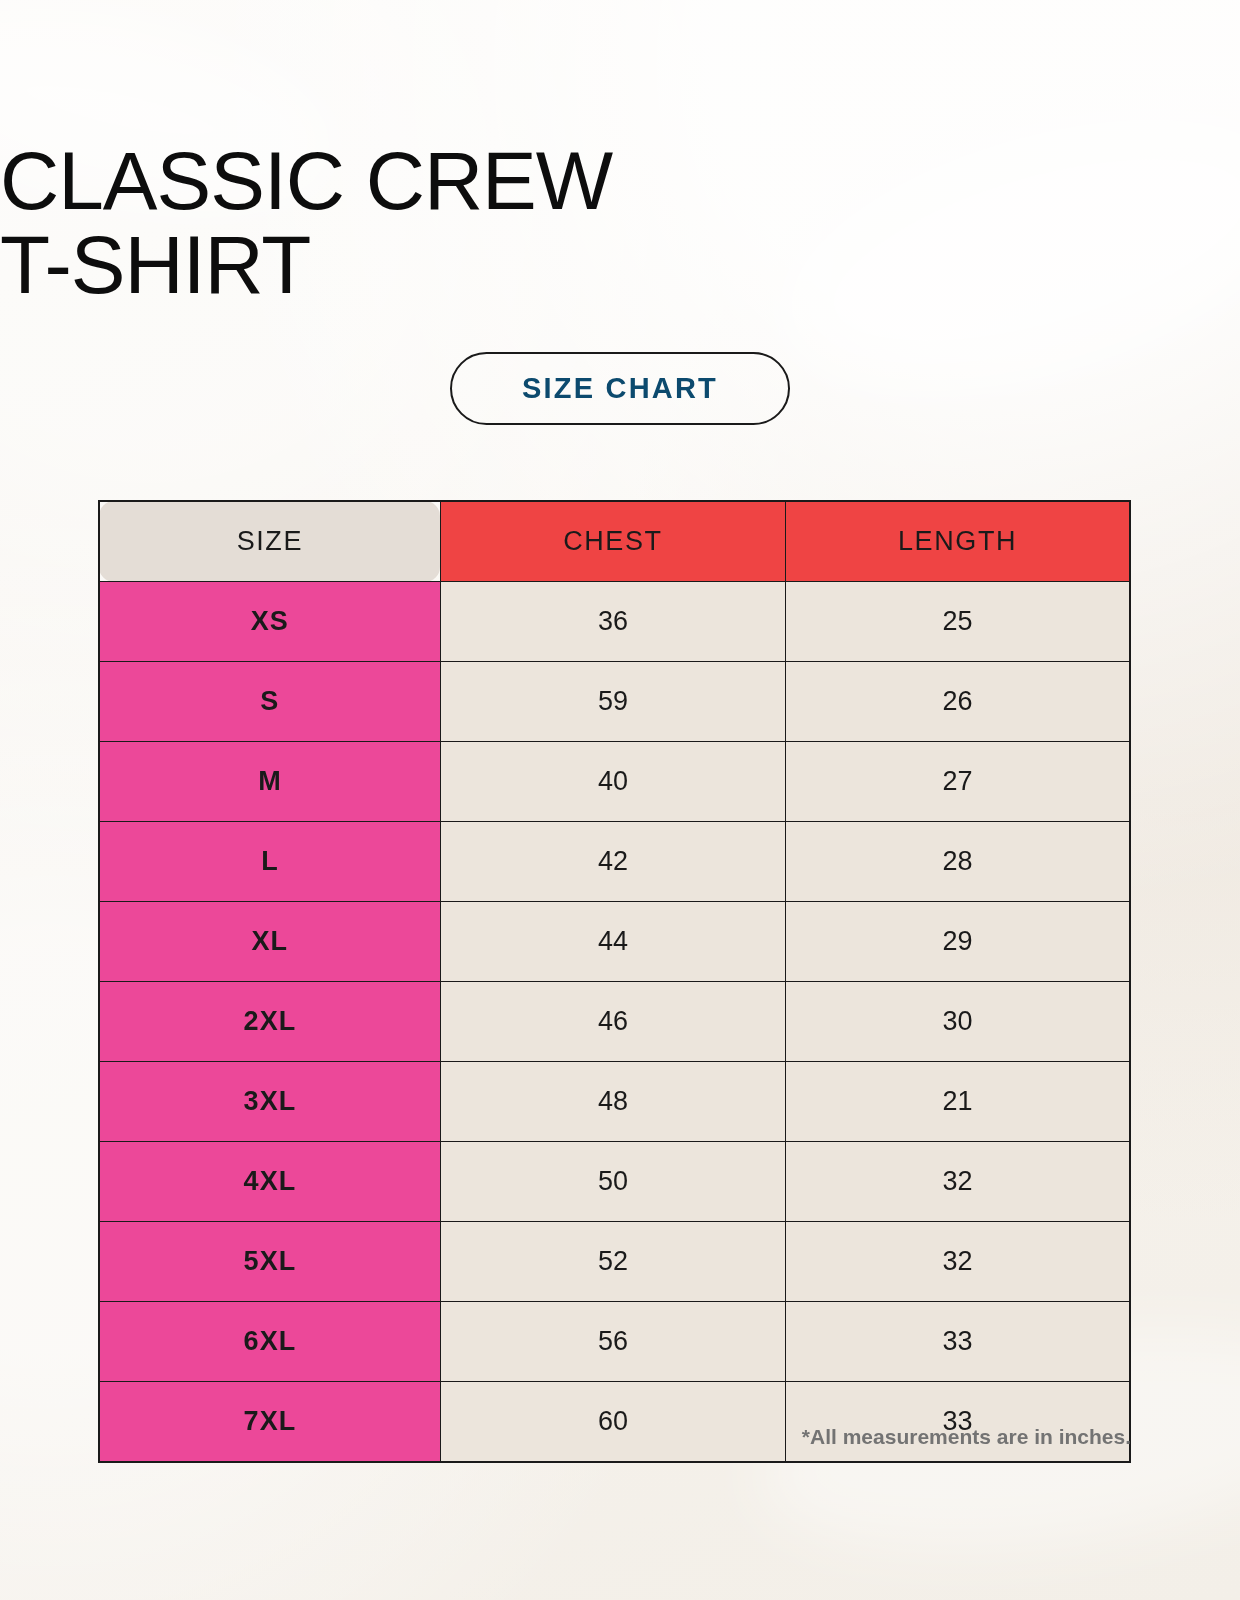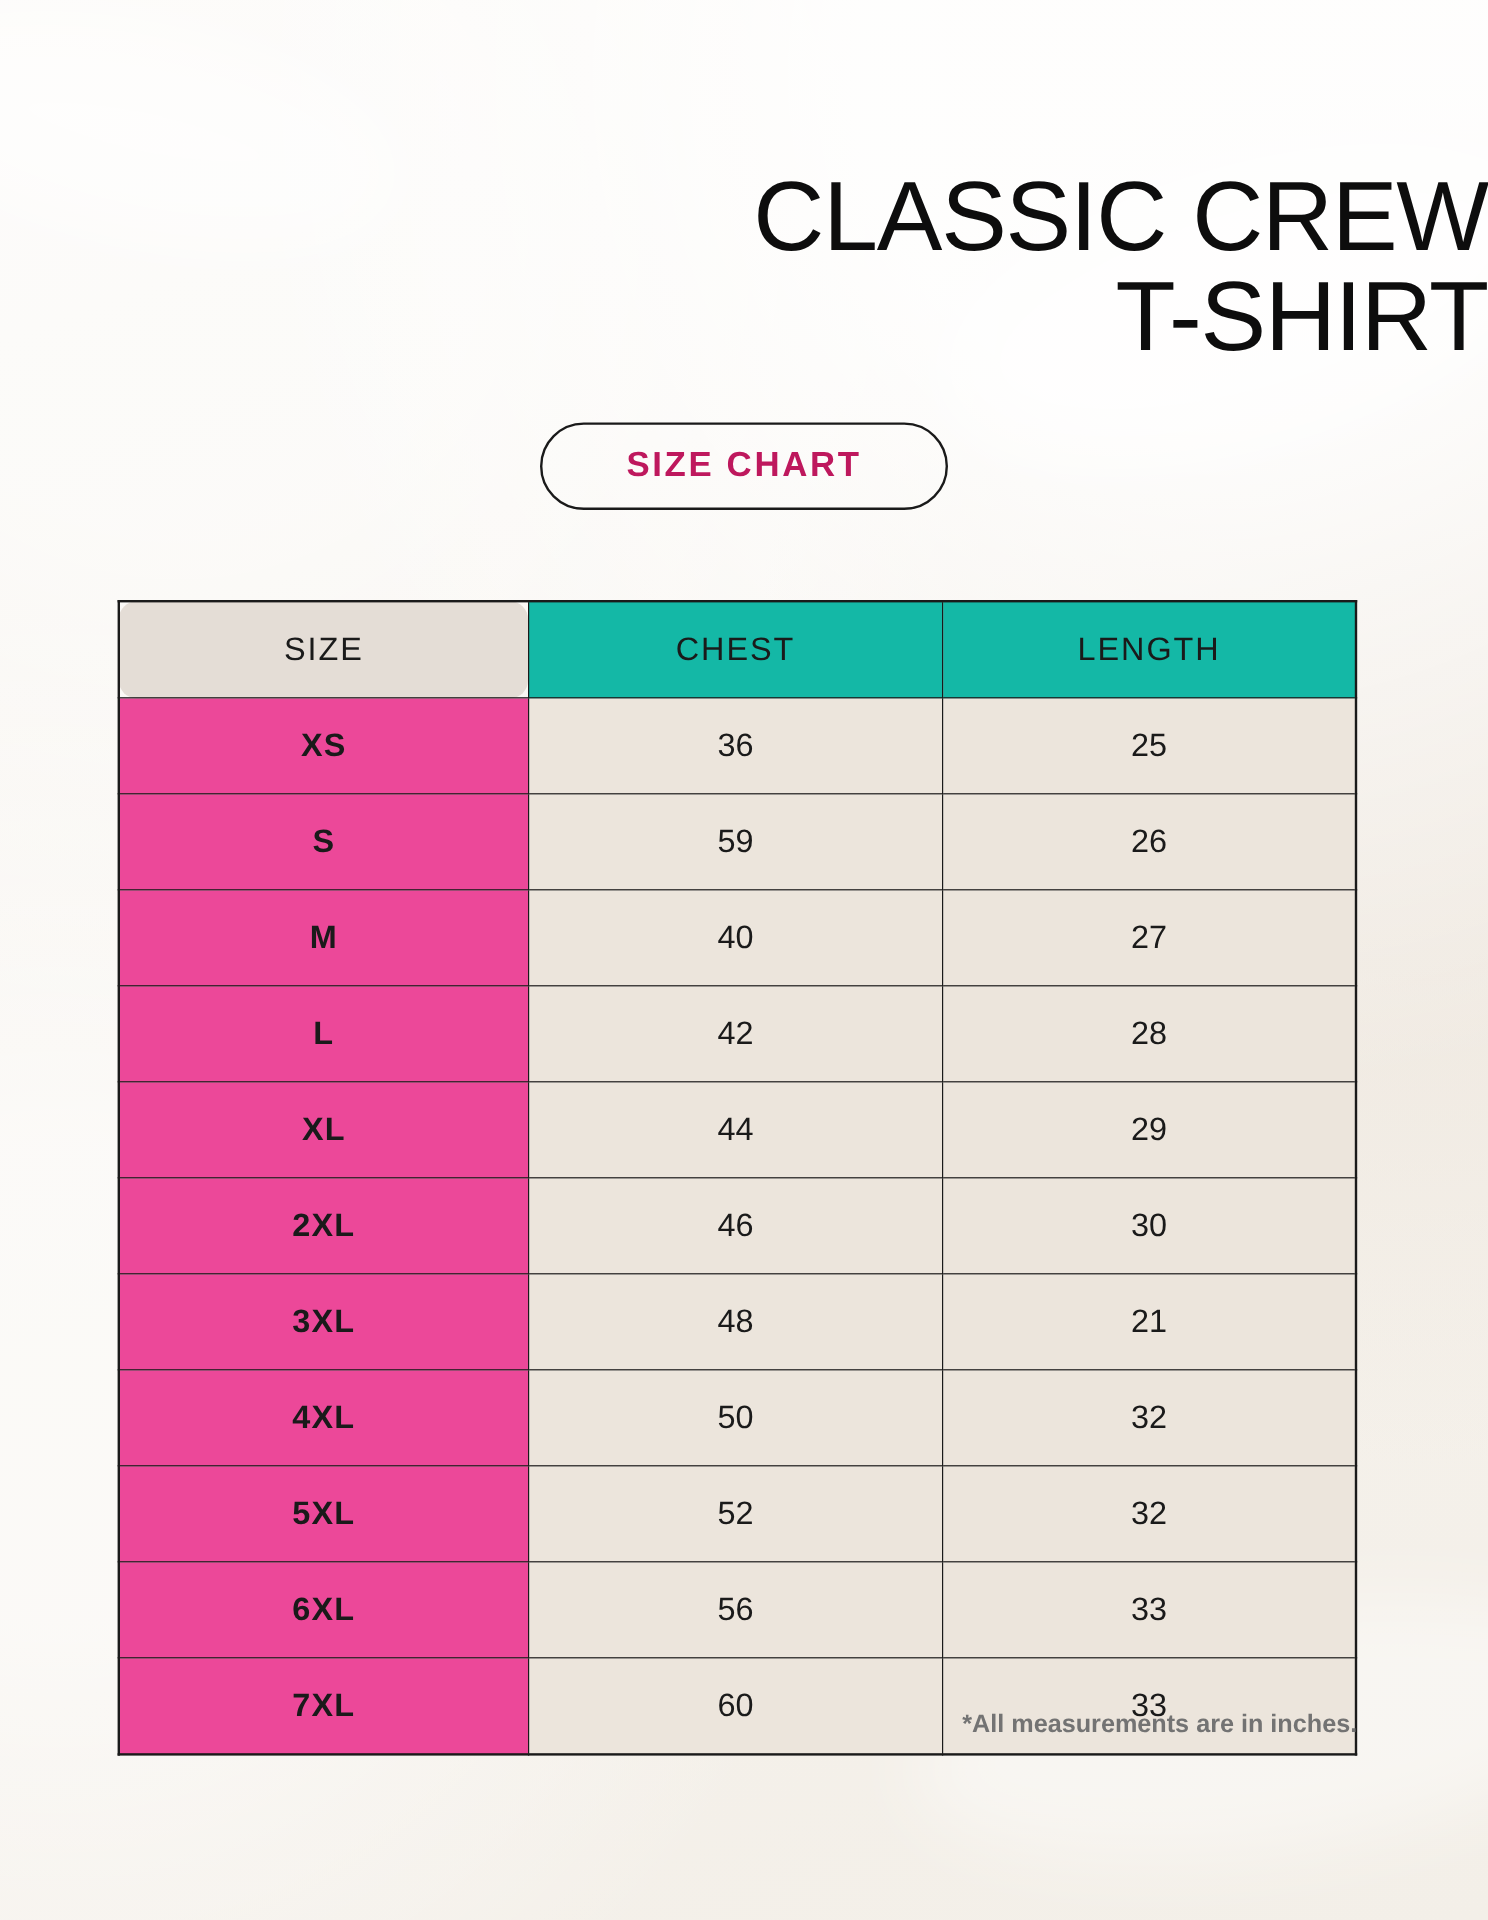--- a/index.html
+++ b/index.html
@@ -58,21 +58,21 @@
     width: 1240px;
     height: 1600px;
     box-sizing: border-box;
   }
 
   .title {
     position: absolute;
     top: 84px;
     left: 0;
     right: 0;
-    text-align: right;
+    text-align: left;
     font-size: 82px;
     line-height: 1.03;
     font-weight: 400;
     letter-spacing: -1px;
     color: #0d0d0d;
     white-space: pre-line;
   }
 
   .badge-row {
     position: absolute;
@@ -82,21 +82,21 @@
     display: flex;
     justify-content: center;
   }
   .badge {
     border: 2px solid #1a1a1a;
     border-radius: 999px;
     padding: 20px 70px;
     font-size: 29px;
     font-weight: 700;
     letter-spacing: 2.2px;
-    color: #be185d;
+    color: #0c4a6e;
     background: transparent;
     line-height: 1;
   }
 
   .table-wrap {
     position: absolute;
     top: 500px;
     left: 98px;
     width: 1033px;
   }
@@ -125,21 +125,21 @@
   thead th {
     font-size: 28px;
     font-weight: 700;
     letter-spacing: 1.6px;
   }
   thead th.head-size {
     background: #e4ddd6;
     border-radius: 15px;
   }
   thead th.head-measure {
-    background: #14b8a6;
+    background: #ef4444;
   }
 
   tbody td.cell-size {
     background: #ec4899;
     font-weight: 700;
     letter-spacing: 1px;
     font-size: 27px;
   }
   tbody td.cell-value {
     background: #ece5dc;

